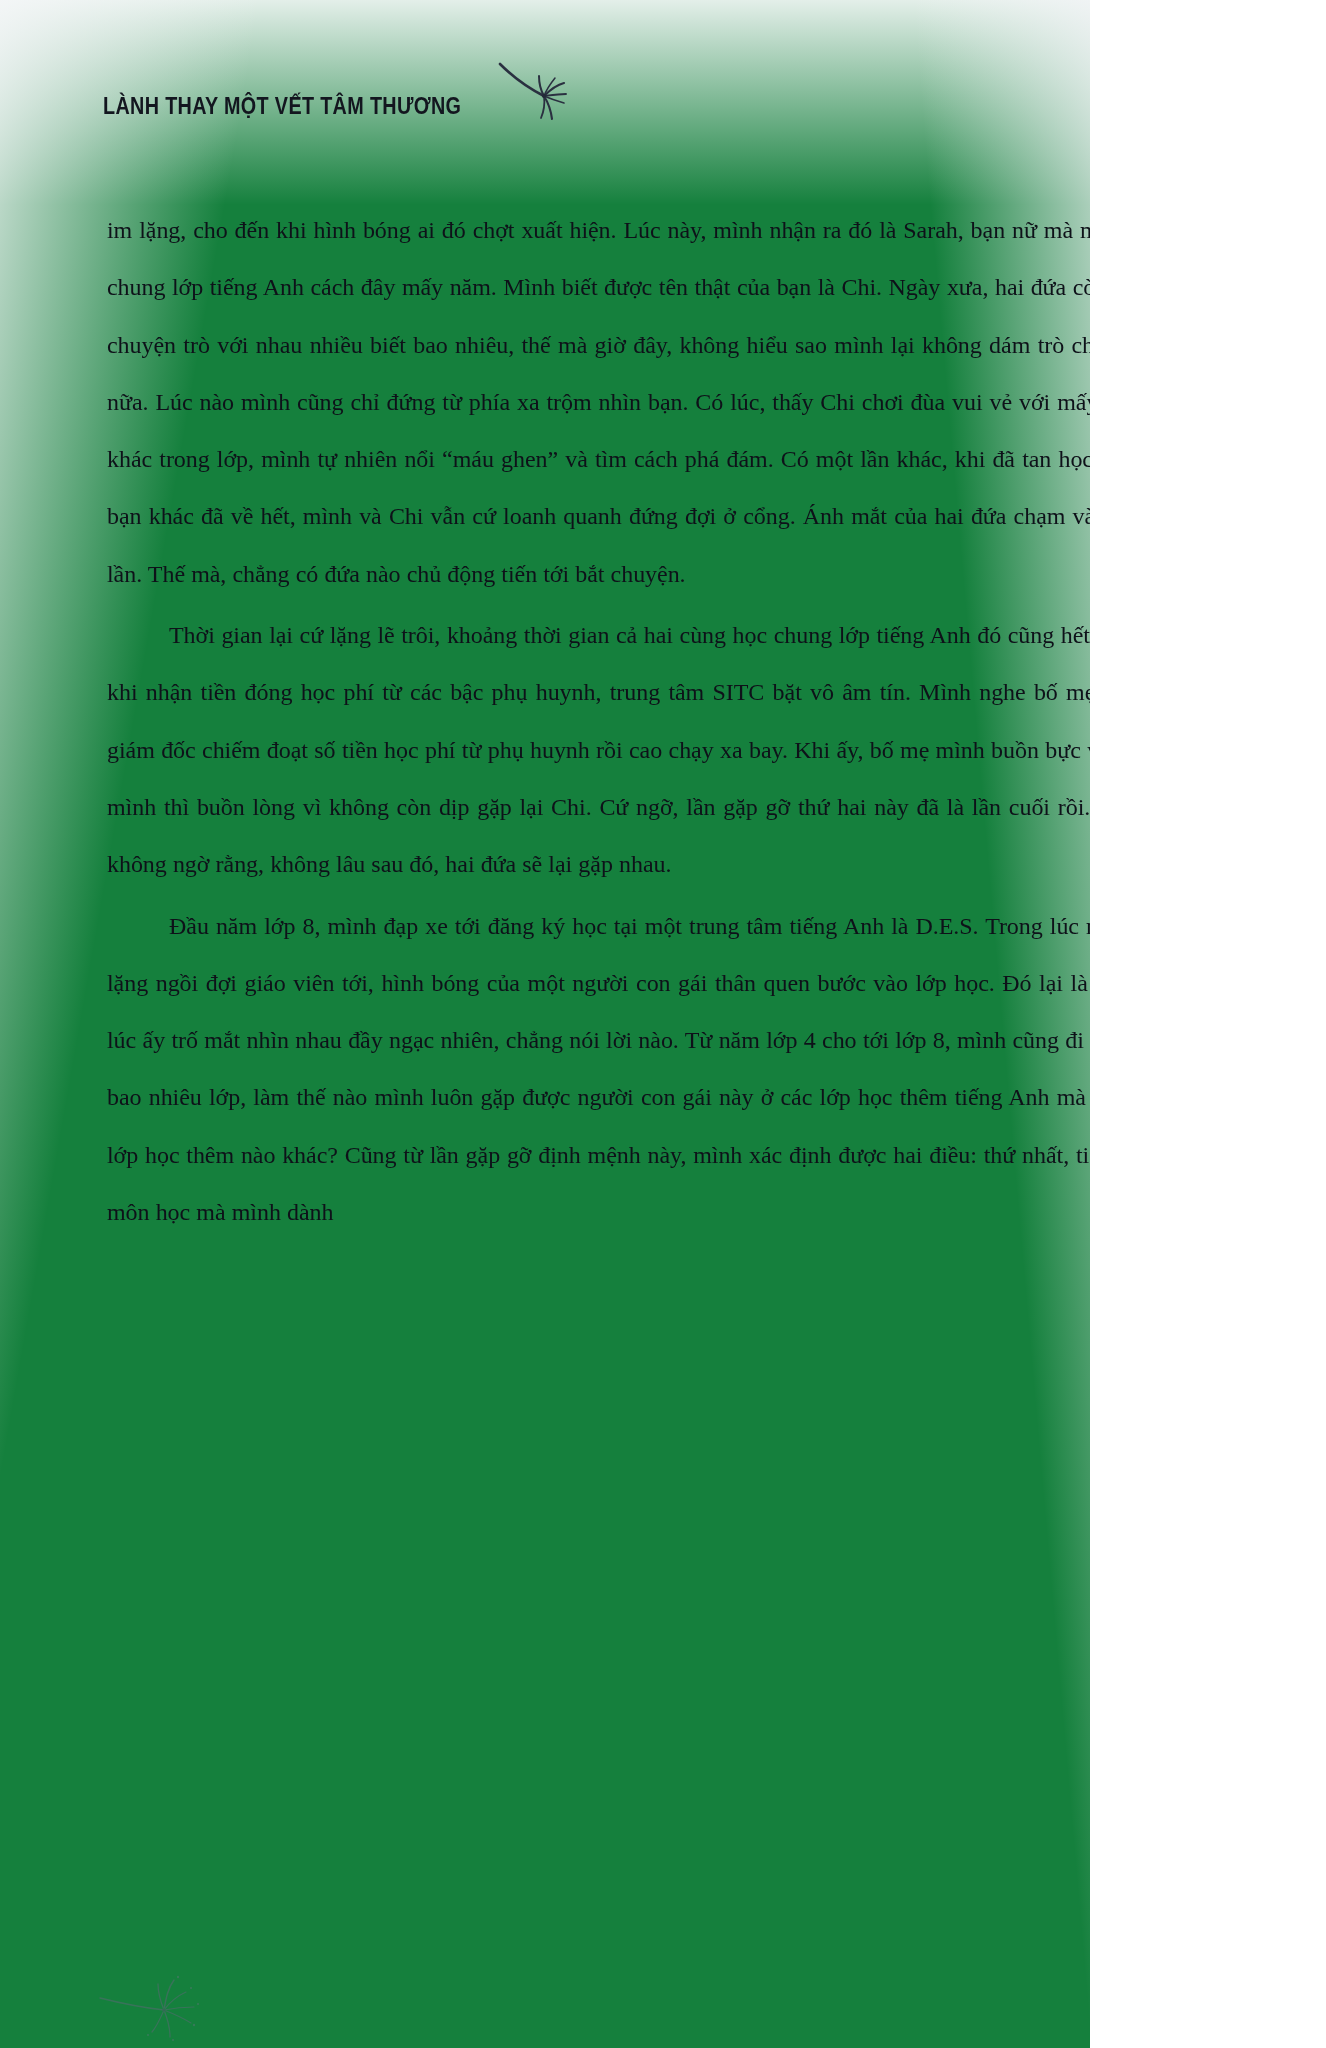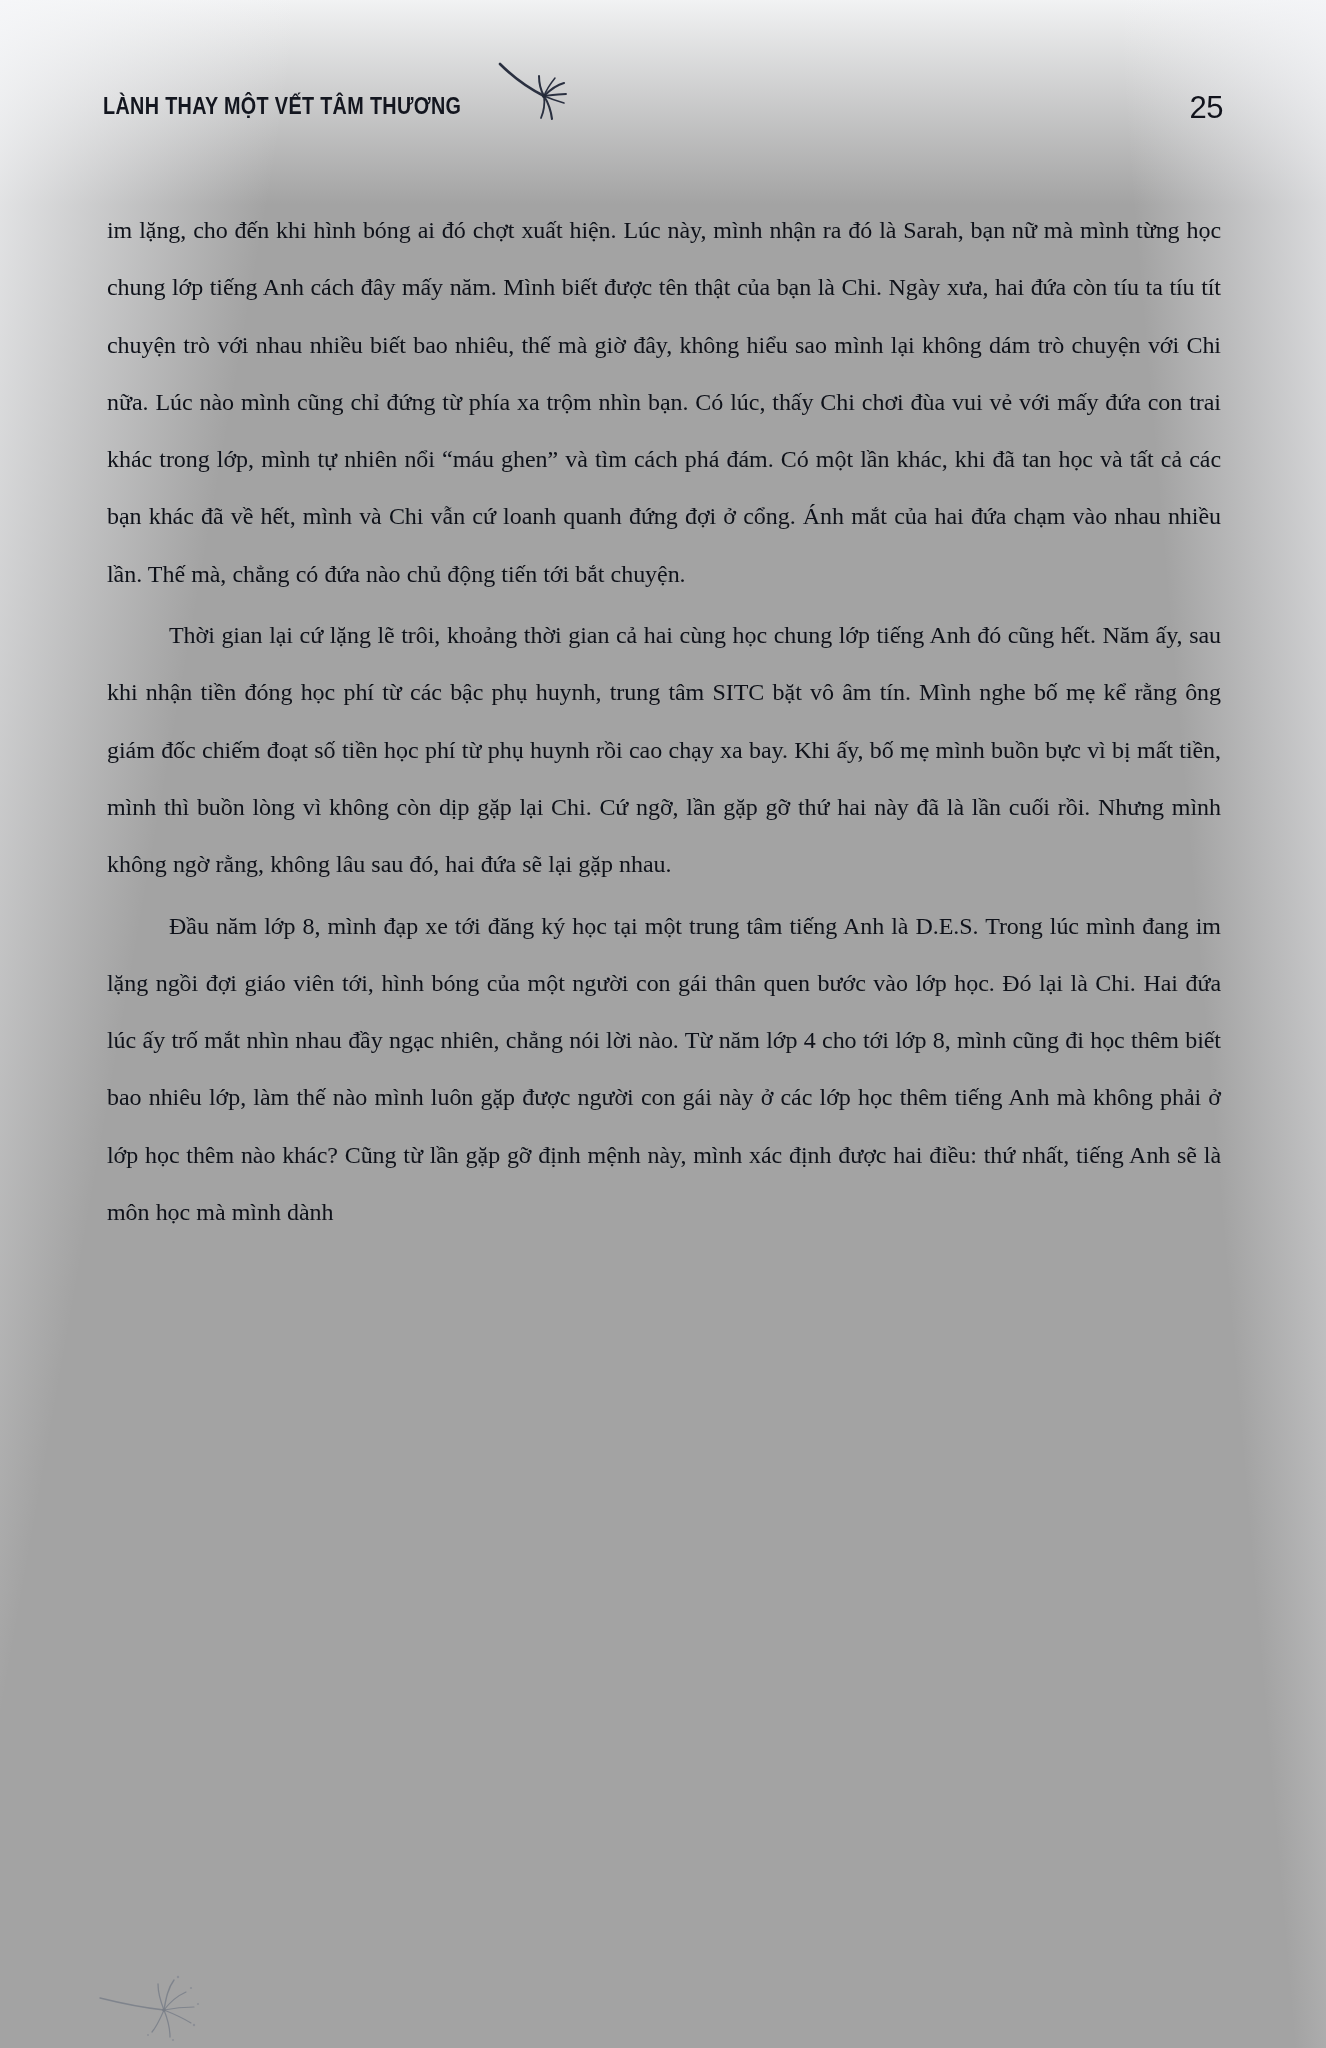--- a/index.html
+++ b/index.html
@@ -5,23 +5,23 @@
   html, body {
     margin: 0;
     padding: 0;
     background: #ffffff;
   }
   body {
     font-family: "Liberation Serif", "DejaVu Serif", serif;
   }
   .page {
     position: relative;
-    width: 1326px;
+    width: 1090px;
     height: 2048px;
-    background: #a3a3a3;
+    background: #15803d;
     overflow: hidden;
     box-sizing: border-box;
   }
   
   .paper-tint {
     position: absolute;
     inset: 0;
     pointer-events: none;
     background:
       linear-gradient(100deg, rgba(246,247,249,0.85) 0%, rgba(255,255,255,0) 18%),

